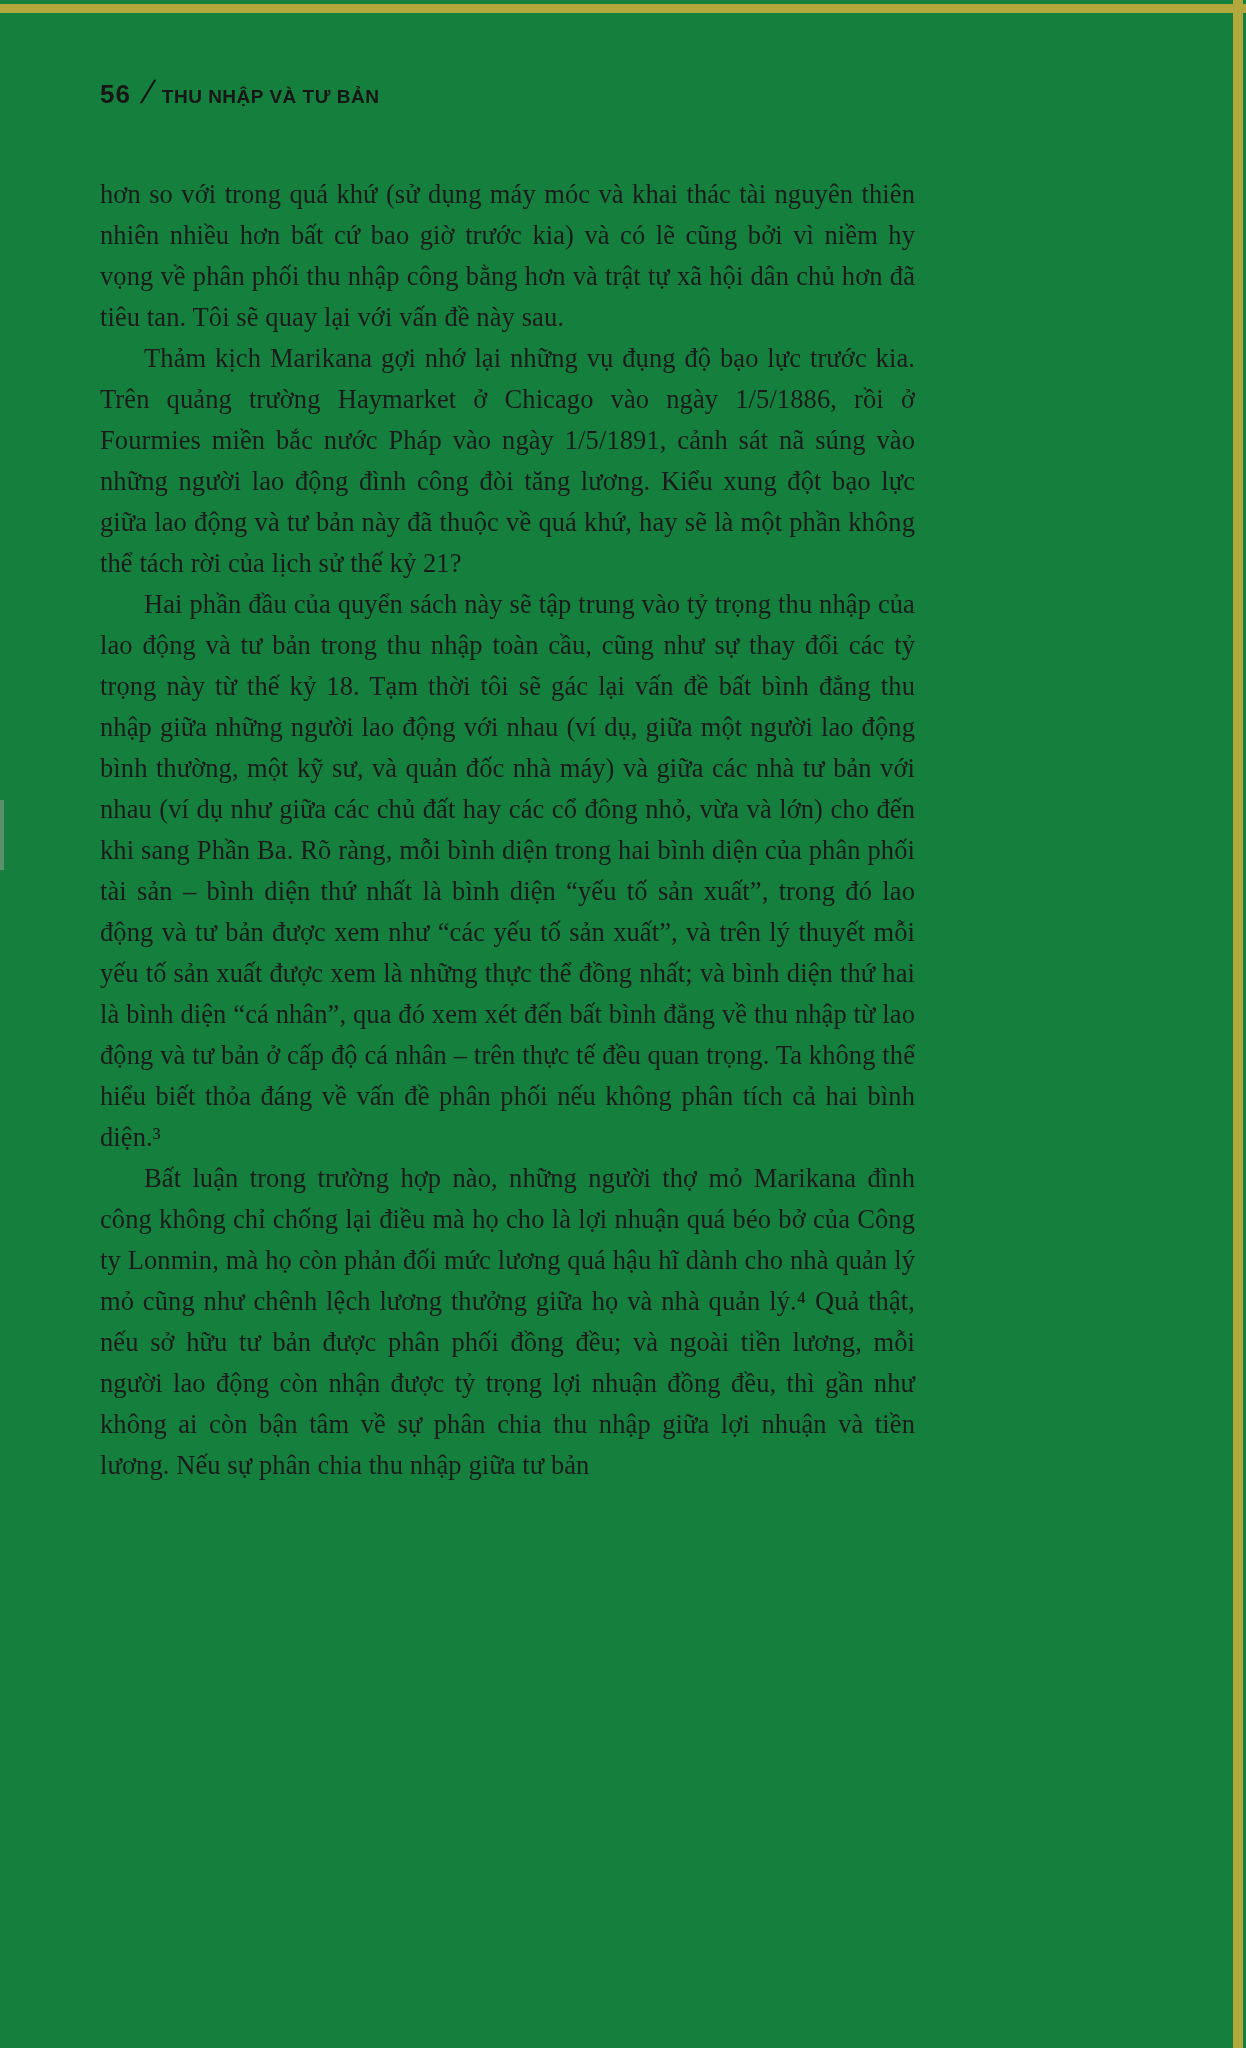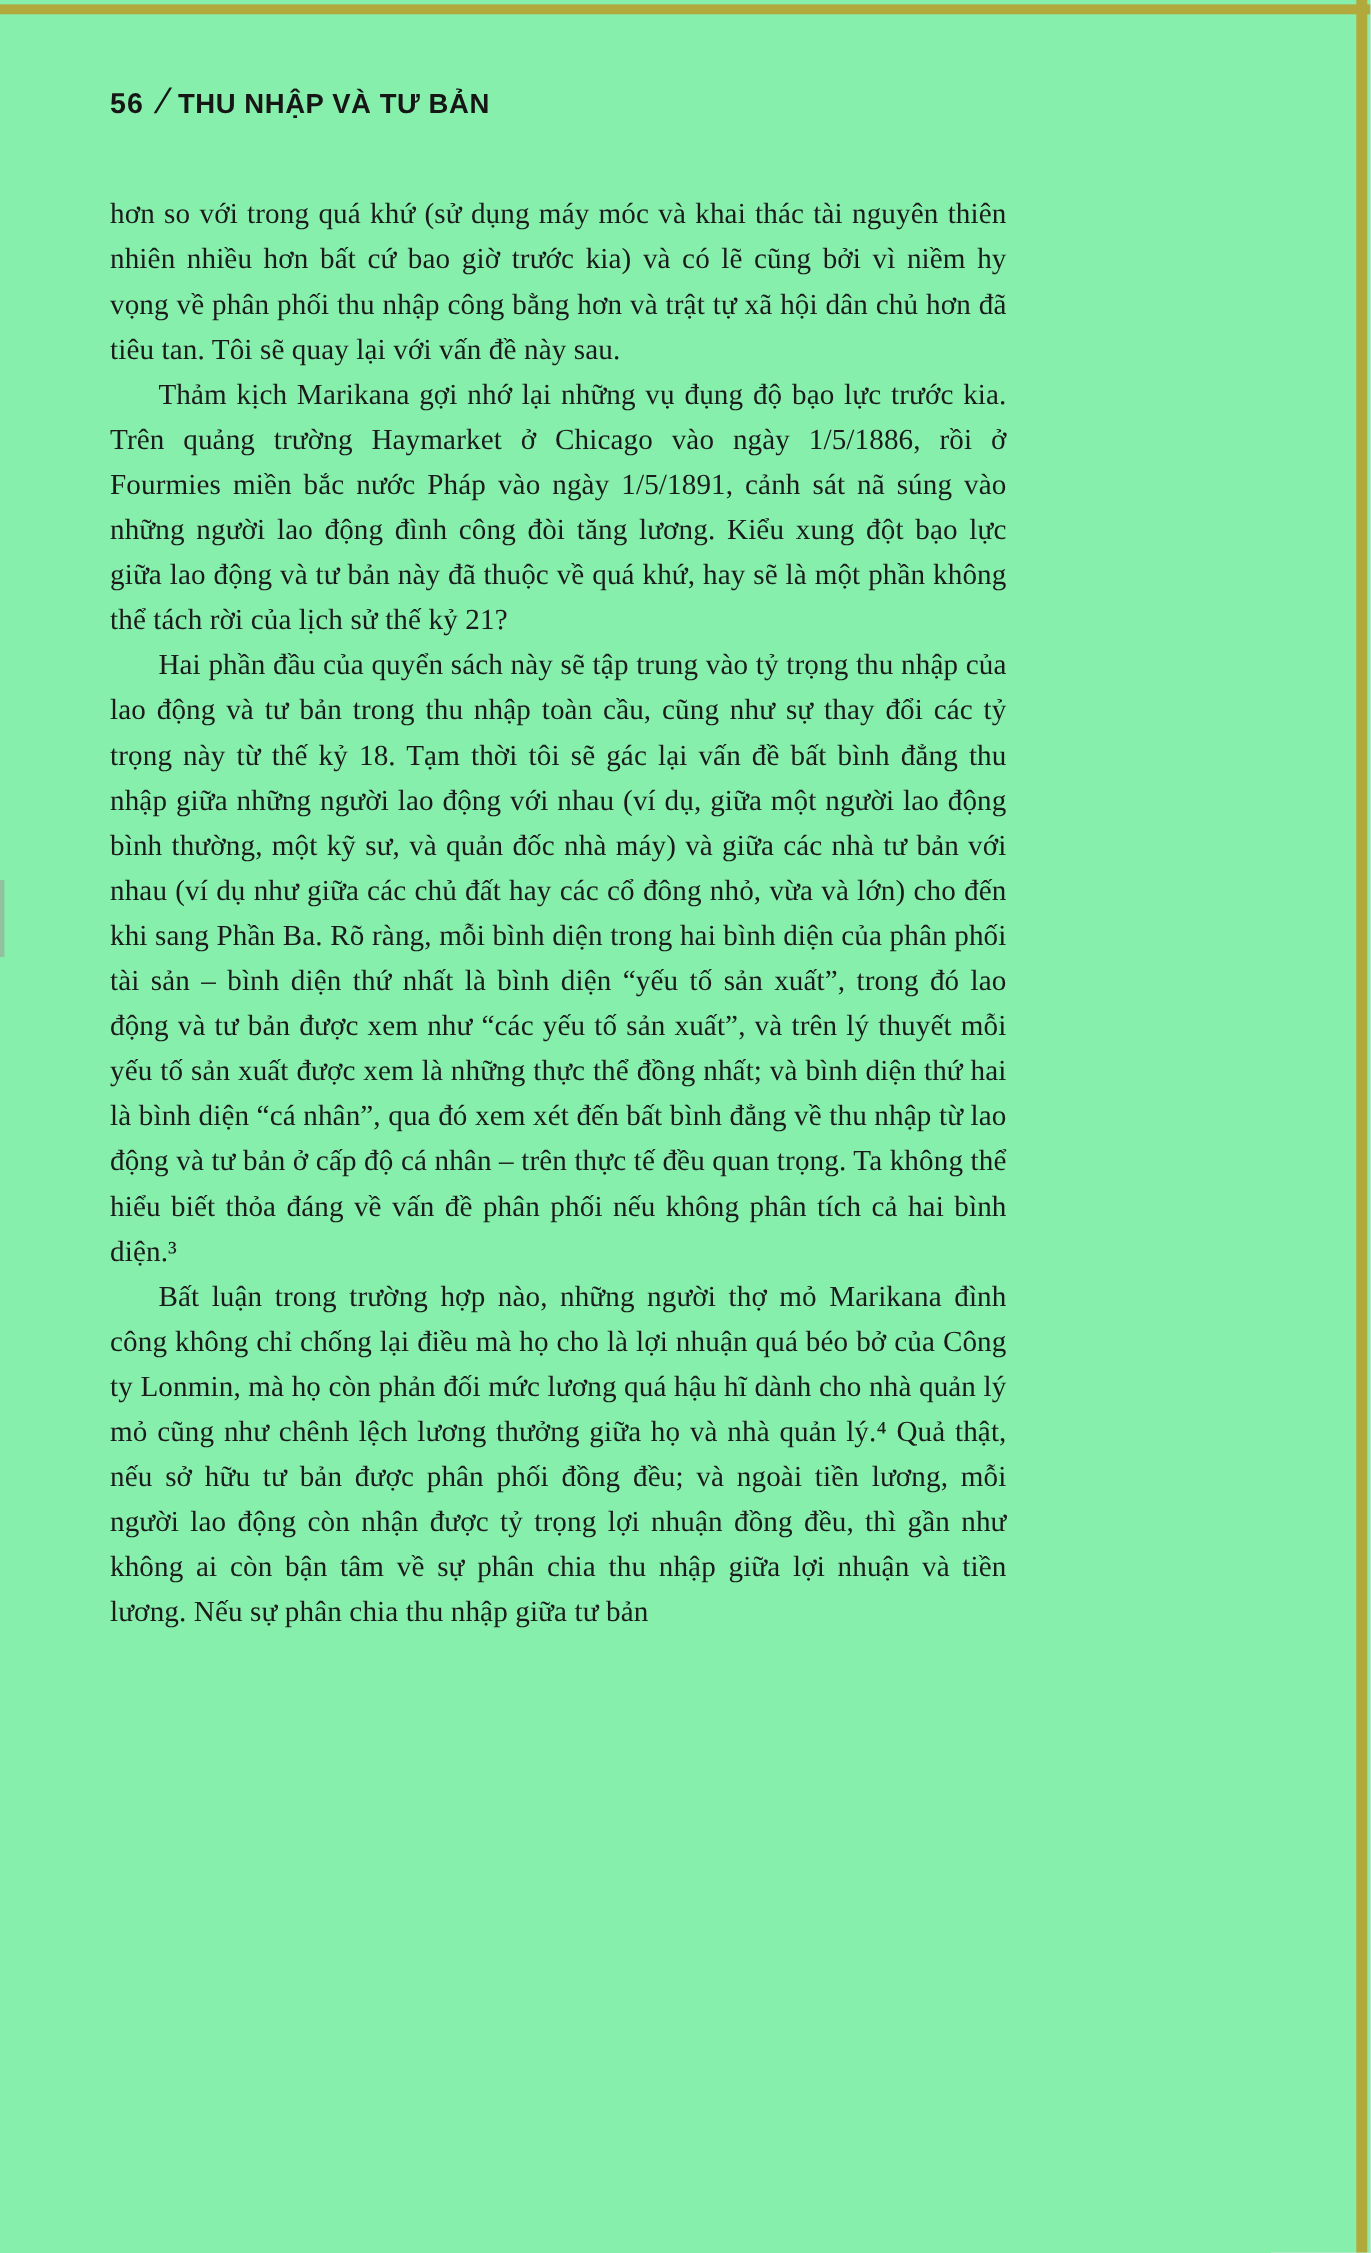--- a/index.html
+++ b/index.html
@@ -57,21 +57,21 @@
     letter-spacing: 1px;
   }
   .header-sep {
     font-size: 32px;
     font-style: italic;
     font-weight: 400;
     margin: 0 10px 0 12px;
     transform: skewX(-8deg);
   }
   .running-title {
-    font-size: 25px;
+    font-size: 19px;
     letter-spacing: 0.5px;
   }
   
   .text-block {
     position: absolute;
     top: 146px;
     left: 100px;
     width: 815px;
     text-align: justify;
     font-size: 26.5px;
@@ -83,21 +83,21 @@
     margin: 0;
     padding: 0;
   }
   .text-block p.indent {
     text-indent: 44px;
   }
 </style>
 </head>
 <body>
 
-<div class="page" style="background: #86efac; color: rgb(27, 27, 27);">
+<div class="page" style="background: #15803d; color: rgb(27, 27, 27);">
 
   <div class="edge-top" style="background: rgb(178, 169, 60);"></div>
   <div class="edge-right" style="background: rgb(178, 169, 60);"></div>
   <div class="scan-artifact"></div>
 
   <header class="page-header">
     <span class="page-number">56</span>
     <span class="header-sep">/</span>
     <span class="running-title">THU NHẬP VÀ TƯ BẢN</span>
   </header>

